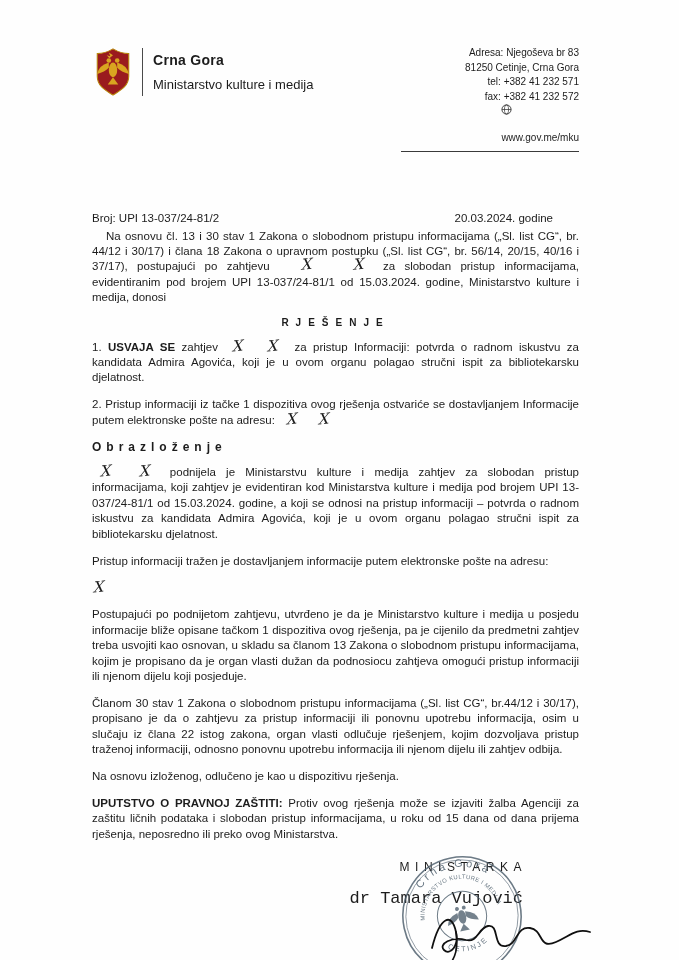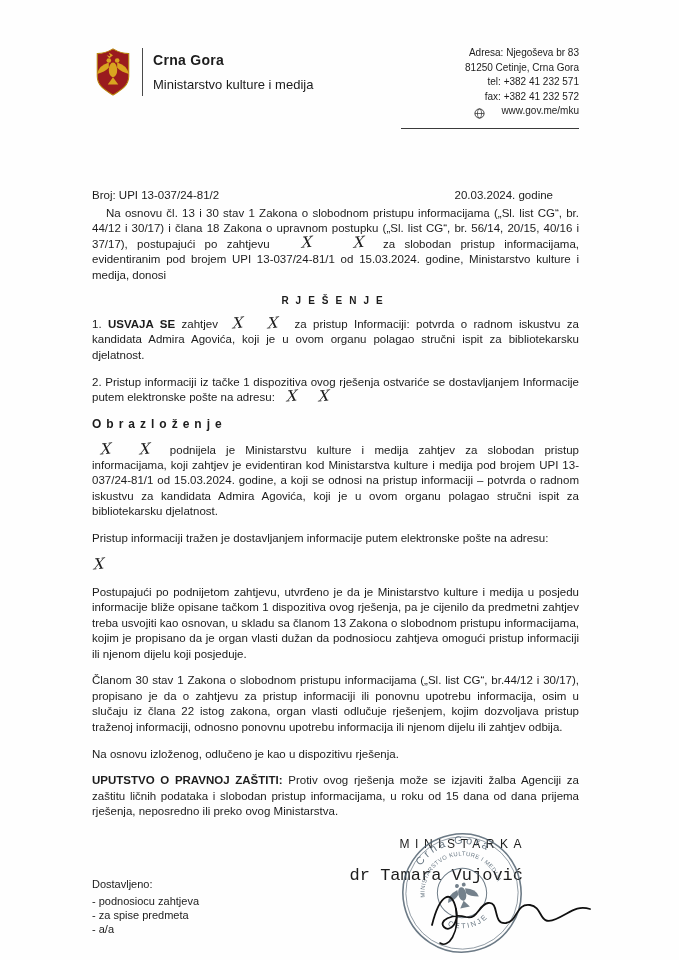--- a/index.html
+++ b/index.html
@@ -11,21 +11,21 @@
   }
   
   .doc-header { display:flex; justify-content:space-between; align-items:flex-start; }
   .brand { display:flex; align-items:center; }
   .coat { width:42px; height:52px; }
   .brand-divider { width:1px; height:48px; background:#4a4a4a; margin:0 10px 0 8px; }
   .brand-text .country { font-size:14px; font-weight:bold; letter-spacing:.3px; margin-bottom:9px; }
   .brand-text .ministry { font-size:13px; }
   .contact { text-align:right; font-size:10px; line-height:14.5px; color:#1c1c1c;
              border-bottom:1.3px solid #3a3a3a; padding-bottom:5px; min-width:178px; }
-  .web-row { display:inline-flex; align-items:flex-end; gap:16px; }
+  .web-row { display:inline-flex; align-items:flex-start; gap:16px;flex-direction:column; }
   .globe { width:11px; height:11px; display:inline-block; }
   
   .meta-row { display:flex; justify-content:space-between; margin-top:60px; font-size:11.5px; }
   .meta-date { margin-right:26px; }
   .body-text { font-size:11.5px; line-height:15.4px; text-align:justify; }
   .intro { margin-top:5px; text-indent:14px; }
   .doc-title { text-align:center; font-weight:bold; font-size:10px; letter-spacing:7px; margin:9px 0 8px; }
   .rationale-title { text-align:left; font-weight:bold; font-size:12px; letter-spacing:5px; margin:6px 0 5px; }
   .b { font-weight:bold; }
   .xmark { font-family:"DejaVu Serif", serif; font-style:italic; font-size:15px;
@@ -175,21 +175,15 @@
       </g>
     </svg>
 
     <svg class="sig-scrawl" viewBox="0 0 170 80">
       <path d="M6 50 C 14 18, 26 14, 30 34 C 33 48, 24 58, 18 52 C 12 46, 26 38, 40 42
                C 52 45, 52 30, 62 28 C 74 26, 66 50, 80 48 C 92 46, 90 28, 104 30
                C 118 32, 112 52, 130 44 C 144 38, 150 30, 164 34" fill="none" stroke="#101010" stroke-width="1.8" stroke-linecap="round"></path>
       <path d="M30 34 C 34 58, 22 74, 14 68" fill="none" stroke="#101010" stroke-width="1.6" stroke-linecap="round"></path>
     </svg>
 
-    <div class="delivery">
-      <div class="delivery-label">Dostavljeno:</div>
-      <div>- podnosiocu zahtjeva</div>
-      <div>- za spise predmeta</div>
-      <div>- a/a</div>
-    </div>
   </div>
 
 </div>
 
 </body></html>

